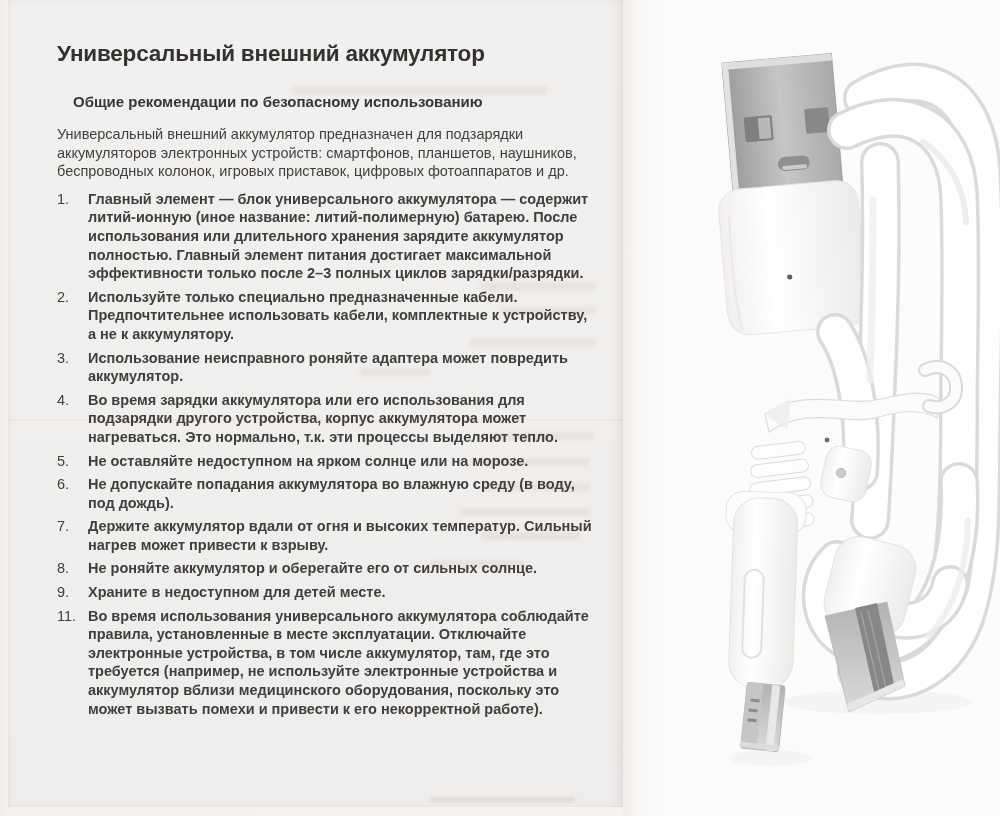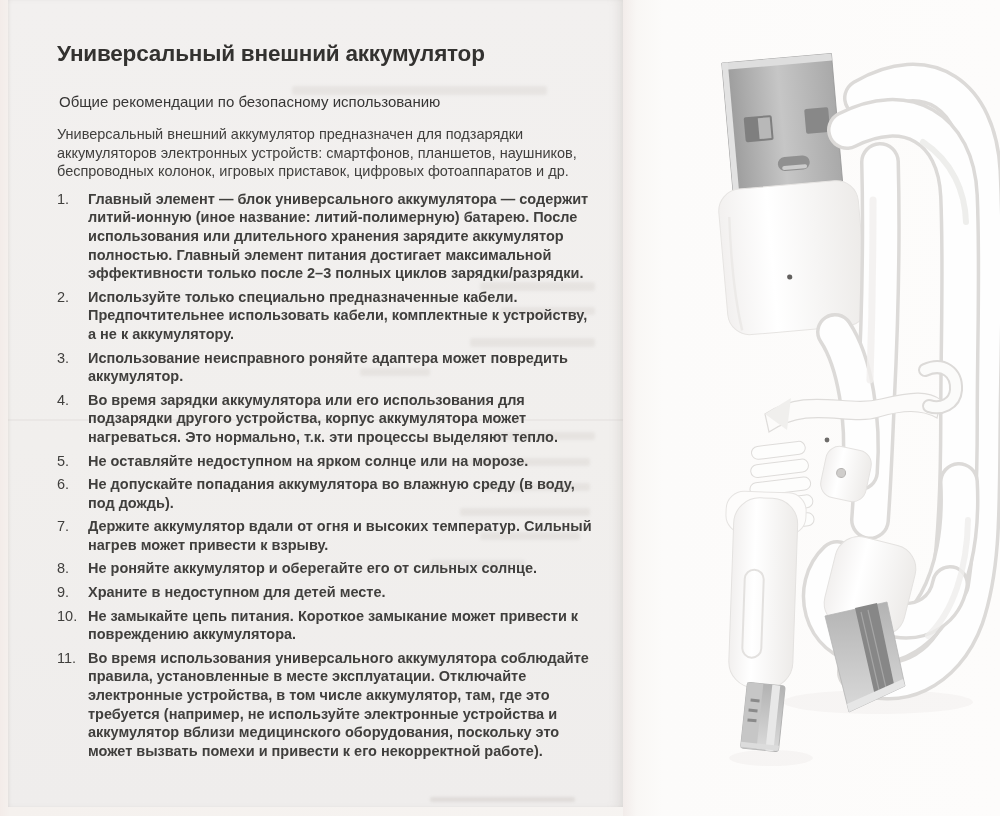--- a/index.html
+++ b/index.html
@@ -10,21 +10,21 @@
   }
   
   .paper{
     position:absolute;left:8px;top:0;width:615px;height:807px;
     background:linear-gradient(180deg,#f2f0ef 0%,#f1efed 55%,#efedec 100%);
     box-shadow:inset -10px 0 14px -10px rgba(120,110,104,.25), inset 2px 0 4px -2px rgba(120,110,104,.18);
     color:#3c3c3c;
   }
   .content{position:relative;padding:0 16px 0 49px;}
   .doc-title{margin:41px 0 0;font-size:22.5px;line-height:26px;font-weight:bold;color:#333230;letter-spacing:-.2px;}
-  .doc-subtitle{margin:26px 2px 0;font-size:15px;font-weight:normal;color:#373635;}
+  .doc-subtitle{margin:26px 16px 0;font-size:15px;font-weight:bold;color:#373635;}
   .doc-intro{margin:15px 0 0;font-size:14.5px;line-height:18.6px;width:540px;color:#403f3d;}
   ol.safety{list-style:none;margin:9px 0 0;padding:0;font-size:14.5px;line-height:18.6px;color:#403f3d;}
   ol.safety li{display:flex;margin-top:5px;}
   ol.safety .num{flex:0 0 31px;}
   ol.safety .txt{width:511px;font-weight:bold;}
   
   .ghost{position:absolute;background:#a99f98;opacity:.14;filter:blur(1.6px);border-radius:2px;}
   .crease{position:absolute;left:0;top:419px;width:100%;height:2px;background:rgba(110,100,95,.05);}
   
   .photo{
@@ -88,24 +88,20 @@
             <span class="num">7.</span>
             <span class="txt">Держите аккумулятор вдали от огня и высоких температур. Сильный нагрев может привести к взрыву.</span>
           </li>
         <li>
             <span class="num">8.</span>
             <span class="txt">Не роняйте аккумулятор и оберегайте его от сильных солнце.</span>
           </li>
         <li>
             <span class="num">9.</span>
             <span class="txt">Храните в недоступном для детей месте.</span>
-          </li>
-        <li>
-            <span class="num">10.</span>
-            <span class="txt">Не замыкайте цепь питания. Короткое замыкание может привести к повреждению аккумулятора.</span>
           </li>
         <li>
             <span class="num">11.</span>
             <span class="txt">Во время использования универсального аккумулятора соблюдайте правила, установленные в месте эксплуатации. Отключайте электронные устройства, в том числе аккумулятор, там, где это требуется (например, не используйте электронные устройства и аккумулятор вблизи медицинского оборудования, поскольку это может вызвать помехи и привести к его некорректной работе).</span>
           </li>
       </ol>
     </div>
   </div>
 
   <div class="photo">

